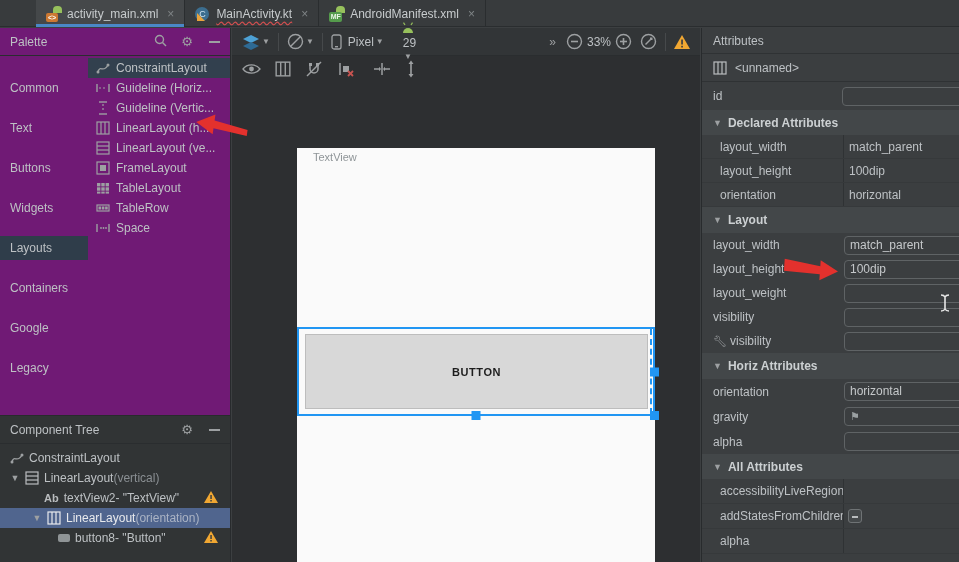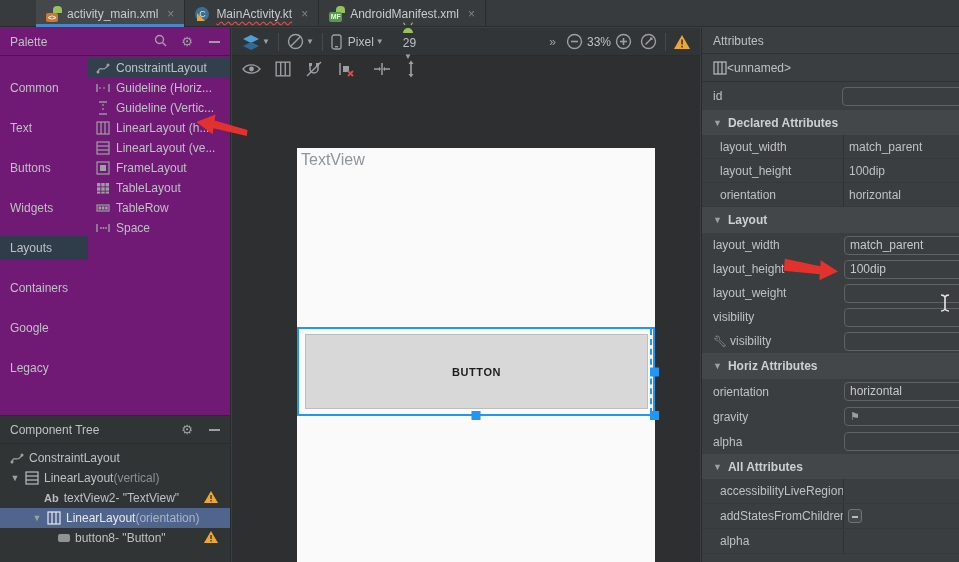--- a/index.html
+++ b/index.html
@@ -49,30 +49,30 @@
   
   #center { left:232px; top:28px; width:468px; height:534px; background:#2d2f31; }
   #dtoolbar { position:absolute; left:0; top:0; width:468px; height:28px; background:#323537; border-bottom:1px solid #2a2d2f; display:flex; align-items:center; }
   .tsep { width:1px; height:18px; background:#46494b; margin:0 8px; }
   .titem { display:flex; align-items:center; gap:2px; color:#bdc1c4; }
   .dd { color:#9da0a2; font-size:8px; }
   .zoomtxt { color:#bdc1c4; margin:0 4px; }
   #stoolbar { position:absolute; left:0; top:28px; width:468px; height:28px; display:flex; align-items:center; gap:14px; padding-left:10px; }
   
   #screen { left:65px; top:120px; width:358px; height:414px; background:#fafafa; }
-  #tv-label { position:absolute; left:4px; top:3px; color:#8f9598; font-size:16px; }
+  #tv-label { position:absolute; left:16px; top:3px; color:#8f9598; font-size:11px; }
   #selbox { position:absolute; left:0; top:179px; width:358px; height:89px; border:2px solid #2196f3; }
   #selbox .dash { position:absolute; right:1px; top:0; height:100%; border-right:2px dashed #2196f3; }
   #cv-button { position:absolute; left:6px; top:5px; right:5px; bottom:5px; background:#d8d8d8; border:1px solid #bdbdbd; display:flex; align-items:center; justify-content:center; color:#1d1d1d; font-size:11px; font-weight:600; letter-spacing:0.6px; }
   .handle { position:absolute; width:9px; height:9px; background:#2196f3; }
 
   
   #attrs { left:701px; top:28px; width:258px; height:534px; background:#3b3e40; border-left:1px solid #282b2d; overflow:hidden; }
   #attrs .head { height:26px; line-height:26px; padding-left:11px; border-bottom:1px solid #2f3234; }
-  .comp-row { height:28px; display:flex; align-items:center; padding-left:11px; border-bottom:1px solid #2f3234; }
+  .comp-row { height:28px; display:flex; align-items:center; gap:8px; padding-left:11px; border-bottom:1px solid #2f3234; }
   .attr-row { height:24px; display:flex; align-items:center; position:relative; }
   .attr-label { padding-left:18px; width:142px; flex:0 0 142px; white-space:nowrap; overflow:hidden; }
   .sect-head { height:25px; display:flex; align-items:center; gap:6px; background:#434749; padding-left:11px; color:#ccd0d2; font-weight:bold; }
   .sect-head .tri { font-size:9px; color:#9da0a2; font-weight:normal; }
   .field { height:19px; border:1px solid #5f6365; border-radius:4px; background:#3b3e40; color:#c5c8ca; line-height:17px; padding:0 5px; width:121px; flex:0 0 121px; white-space:nowrap; }
   .plainval { color:#bdc1c4; }
   .vdiv-row { border-bottom:1px solid #36393b; }
   .vdiv-row .attr-label { border-right:1px solid #2f3234; height:100%; line-height:24px; }
   .vdiv-row .plainval { padding-left:5px; }
   .chk { width:14px; height:14px; border:1px solid #6f7375; border-radius:3px; background:#45494b; margin-left:4px; position:relative; }

